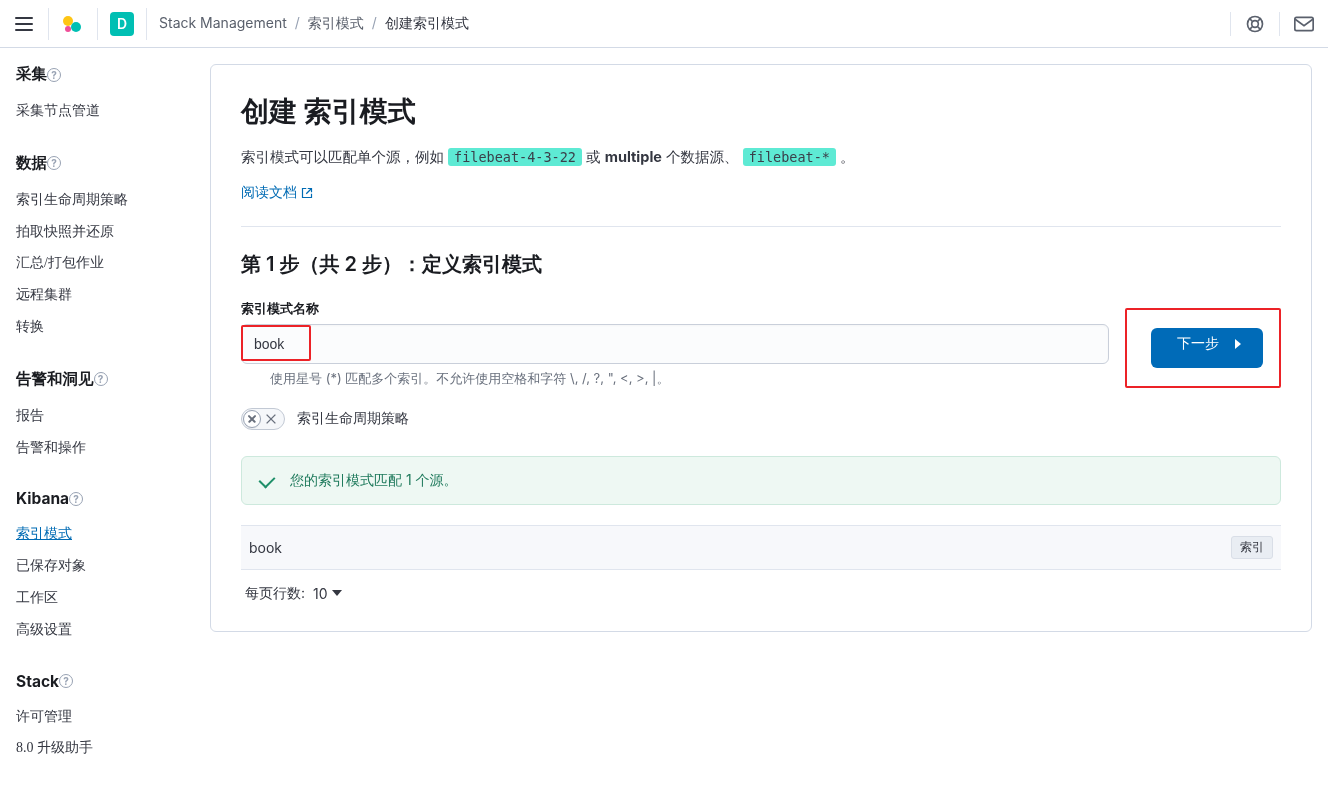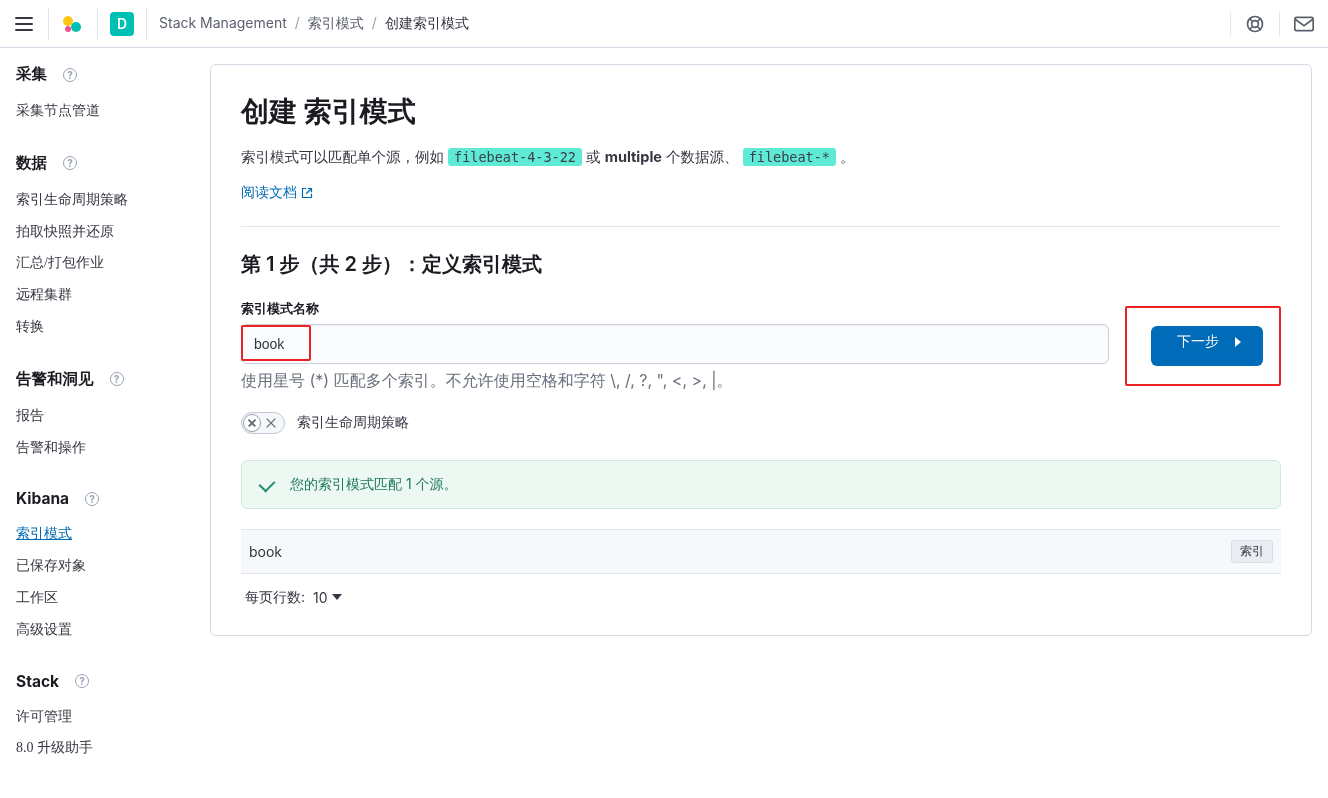--- a/index.html
+++ b/index.html
@@ -24,39 +24,39 @@
     .hdr-right .hdr-sep { height: 24px; }
 
     
     .hamburger { width:18px; display:flex; flex-direction:column; gap:4px;}
     .hamburger span{height:2px;background:#343741;border-radius:1px;}
 
     
     .layout { display: flex; }
     .sidebar { width: 198px; padding: 16px 8px 16px 16px; }
     .side-section { margin-bottom: 26px; }
-    .side-title { font-weight: 700; font-size: 15.5px; color: #1a1c21; display: flex; align-items: center; gap: 16px; margin-bottom: 10px; }
+    .side-title { font-weight: 700; font-size: 15.5px; color: #1a1c21; display: flex; align-items: center; gap: 0; margin-bottom: 10px; }
     .qmark { width:14px; height:14px; border:1.5px solid #98a2b3; border-radius:50%; font-size:10px; color:#98a2b3; display:inline-flex; align-items:center; justify-content:center; }
     .side-link { display:block; padding: 4px 0; font-size: 14px; color: #343741; cursor:pointer; line-height:1.7;}
     .side-link.active { color:#006bb4; text-decoration: underline; }
 
     
     .main { flex:1; padding: 16px 16px 16px 12px; }
     .panel { border:1px solid #d3dae6; border-radius:6px; padding: 28px 30px 24px 30px; }
     .page-title { font-size: 28px; font-weight: 700; color:#1a1c21; margin-bottom: 14px; }
     .desc { font-size: 14.5px; color:#343741; line-height:1.7; }
     .code { font-family: "SFMono-Regular", Consolas, monospace; background:#5eead4; padding:1px 6px; border-radius:3px; font-size:13.5px; color:#3a3f4a;}
     .doc-link { color:#006bb4; display:inline-flex; align-items:center; gap:4px; margin-top:14px;}
     hr.sec { border:0; border-top:1px solid #e0e5ee; margin: 24px 0; }
     .step-title { font-size: 20px; font-weight:600; color:#1a1c21; margin-bottom: 22px; }
-    .form-row { display:flex; gap:16px; align-items:center;}
+    .form-row { display:flex; gap:16px; align-items:flex-end;}
     .field { flex:1; position:relative;}
     .field-label { font-size:13px; font-weight:700; color:#1a1c21; margin-bottom:6px; display:block;}
     .text-input { width:100%; height:40px; border:1px solid #c9cfda; background:#fbfcfd; border-radius:6px; padding:0 12px; font-size:14px; color:#343741; box-shadow: inset 0 1px 2px rgba(0,0,0,0.03);}
-    .help { font-size:16px; color:#69707d; margin-top:6px;}
+    .help { font-size:13px; color:#69707d; margin-top:6px;margin-left:29px;}
     .hl-input { position:absolute; border:2px solid #ec2227; pointer-events:none; border-radius:2px;}
     .hl-btn   { border:2px solid #ec2227; padding: 18px 16px 18px 24px; border-radius:2px; }
     .btn-primary { background:#005ea2; background: #006bb4; background:#07c; background:#1869b5; background:#1862a8; background:#006bb8; }
     .btn-primary { background:#006bb4; color:#fff; border:0; height:40px; min-width:112px; padding:0 18px 8px 22px; border-radius:6px; font-size:14px; display:inline-flex; align-items:center; justify-content:center; gap:16px; cursor:pointer;}
     .btn-primary { background:#07c; }
     .btn-primary { background:#006bb4; }
     .btn-primary { background:#0071c2; }
     .btn-primary { background:#005ea2; }
     .btn-primary { background:#006bb8; }
     

